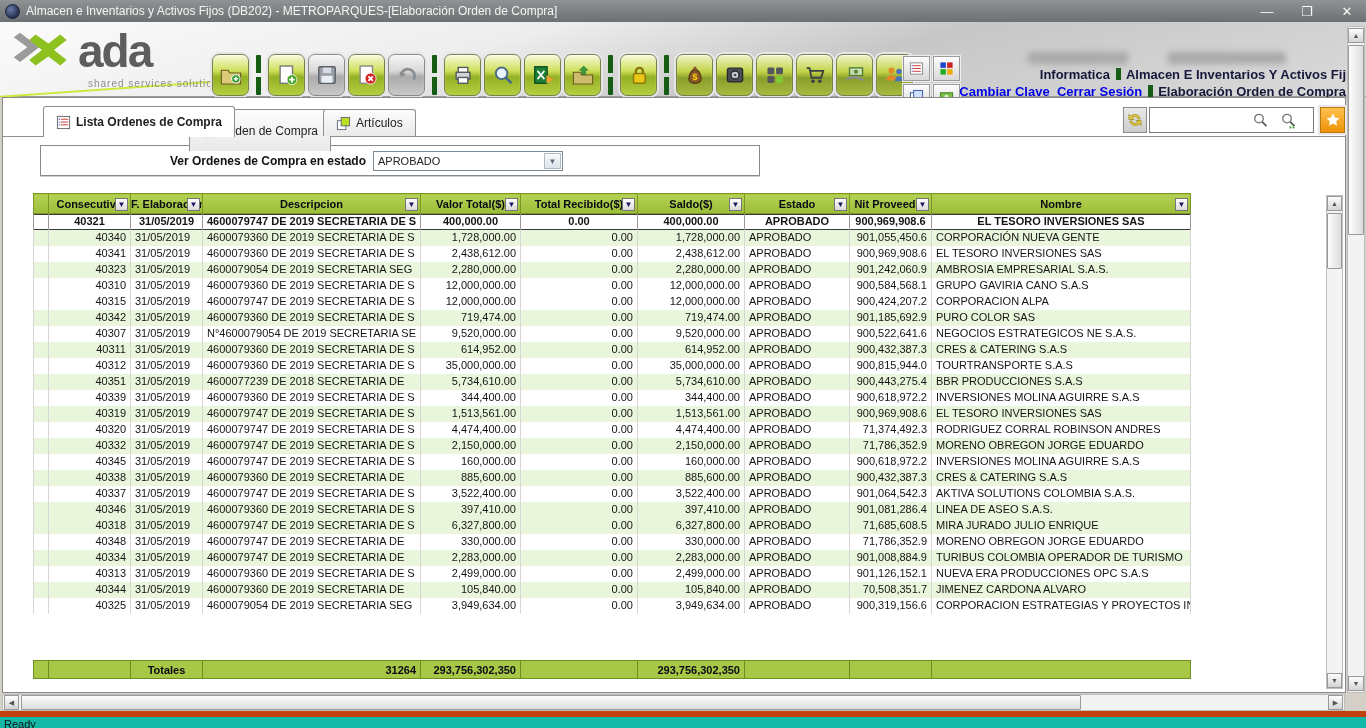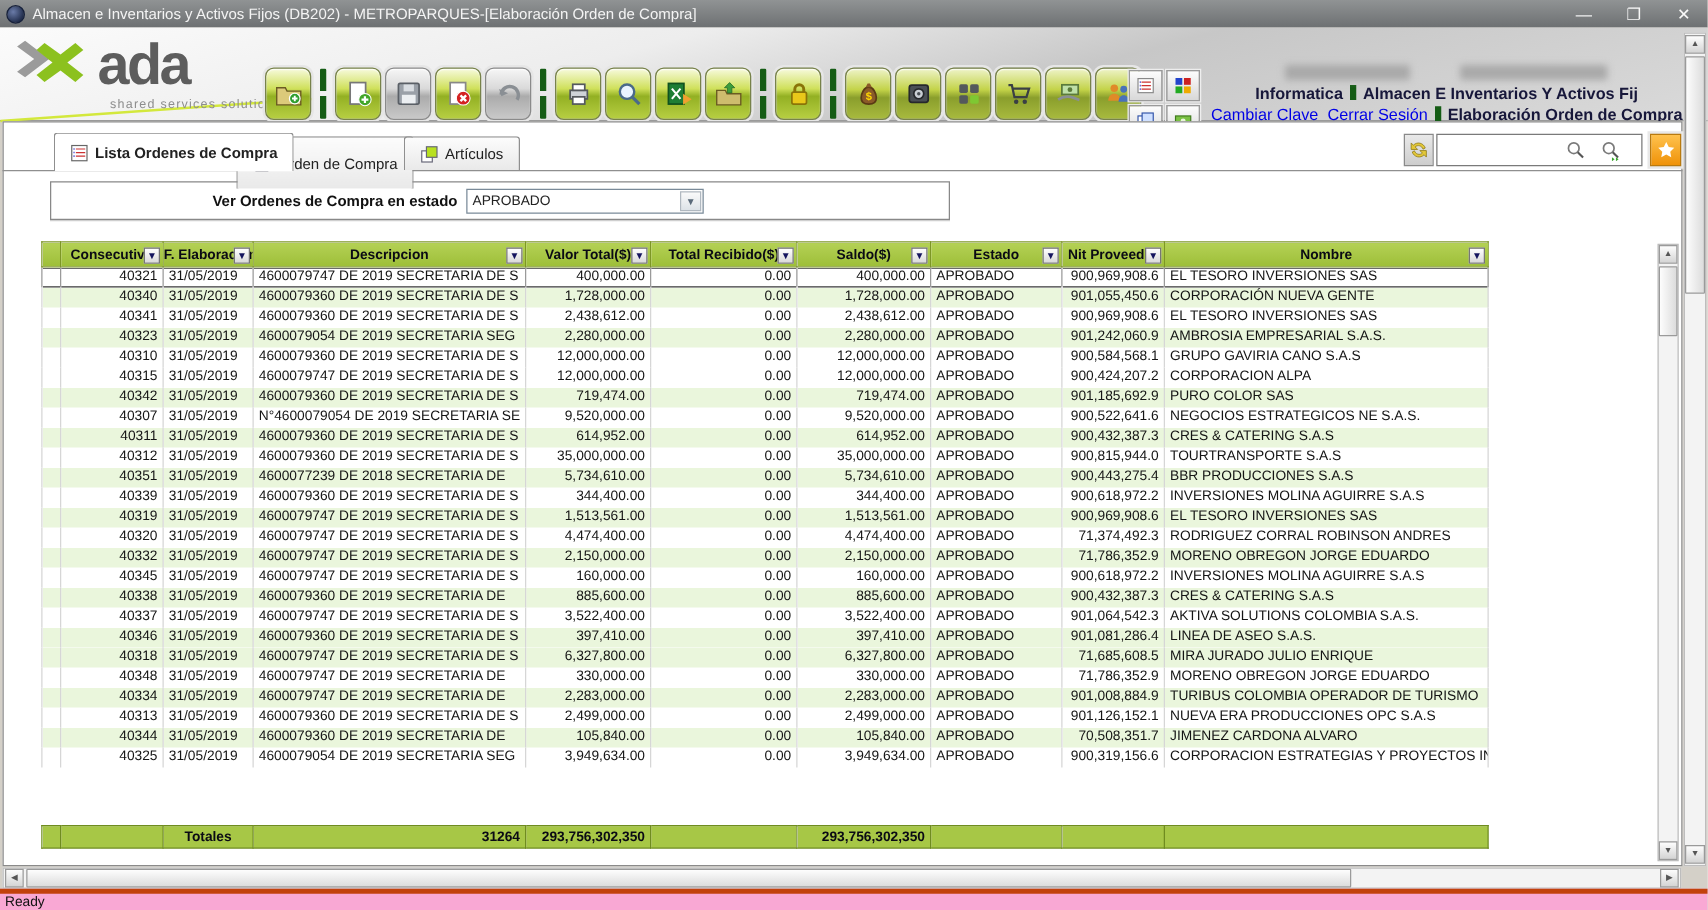--- a/index.html
+++ b/index.html
@@ -35,25 +35,25 @@
   .tbtn svg { width:22px; height:22px; }
   .tsep { width:5px; height:40px; margin:0 4px; background:
     linear-gradient(#155c15 0 45%, transparent 45% 55%, #155c15 55% 100%); border-radius:1px; }
   .mini-grid2 { left:903px; top:34px; width:58px; height:54px; display:grid;
     grid-template-columns:27px 27px; grid-auto-rows:25px; gap:3px; }
   .mbtn { border:1px solid #9a9a9a; background:linear-gradient(#fdfdfd,#d8d8d8);
     display:flex; align-items:center; justify-content:center; box-shadow:0 0 0 1px #eee; }
   .mbtn svg { width:17px; height:15px; }
   .conn-text { left:556px; top:82px; width:250px; text-align:center; font-size:11px; color:#4e4e4e;
     background:rgba(246,246,246,.85); padding:1px 2px; }
-  .hdr-right { right:20px; top:28px; text-align:center; font-size:13px; line-height:17px; }
+  .hdr-right { right:20px; top:28px; text-align:right; font-size:13px; line-height:17px; }
   .blur-box { background:#a9a9a9; filter:blur(3px); border-radius:2px; }
   .gsep { display:inline-block; width:5px; height:12px; background:#155c15; margin:0 5px -1px 6px; }
   .hr-dark { color:#17173a; font-weight:bold; }
-  .hr-link { color:#0000e6; font-weight:normal; cursor:pointer; }
+  .hr-link { color:#0000e6; font-weight:bold; cursor:pointer; }
 
   
   .content { left:2px; top:97px; width:1344px; height:596px; background:#fff;
     border:1px solid #8a8a8a; }
   .tabline { left:2px; top:136px; width:1344px; height:1px; background:#8f8f8f; }
   .tab { position:absolute; display:flex; align-items:center; gap:5px; padding:0 12px;
     border:1px solid #8f8f8f; border-bottom:none; border-radius:3px 3px 0 0;
     background:linear-gradient(#fcfcfc,#e9e9e9); font-size:12px; color:#222; }
   .tab.active { background:#fff; font-weight:bold; z-index:3; }
   .tab svg { width:15px; height:15px; }
@@ -81,41 +81,41 @@
   
   .gridwrap { left:33px; top:193px; width:1159px; height:487px; }
   table.grid { border-collapse:collapse; table-layout:fixed; width:1157px; }
   table.grid th { height:20px; background:linear-gradient(#b4d155,#9dbe38);
     border:1px solid #7d9626; font-size:11px; font-weight:bold; color:#0a0a14;
     overflow:hidden; white-space:nowrap; position:relative; }
   table.grid td { height:16px; font-size:11px; color:#141414; overflow:hidden;
     white-space:nowrap; border-left:1px solid #d6d6d6; border-right:1px solid #d6d6d6;
     padding:0 4px; line-height:15px; }
   tr.alt td { background:#eaf6dc; }
-  tr.sel td { font-weight:normal; box-shadow:inset 0 1px #3a3a3a, inset 0 -1px #3a3a3a;
-    border-left-color:#9a9a9a; border-right-color:#9a9a9a; }
+  tr.sel td { font-weight:bold; box-shadow:inset 0 1px #3a3a3a, inset 0 -1px #3a3a3a;
+    border-left-color:#9a9a9a; border-right-color:#9a9a9a;text-align:center; }
   td.r { text-align:right; }
   .fbtn { position:absolute; right:2px; bottom:2px; width:13px; height:13px;
     border:1px solid #767676; background:linear-gradient(#ffffff,#d9d9d9);
     font-size:8px; line-height:11px; text-align:center; color:#15155e; }
   table.totals { border-collapse:collapse; table-layout:fixed; width:1157px;
     position:absolute; left:0; top:467px;padding-left:36px; }
   table.totals td { height:18px; background:#a7c746; border:1px solid #6f8c1f;
     font-size:11px; font-weight:bold; color:#0a0a14; white-space:nowrap; overflow:hidden; padding:0 4px; }
 
   
   .sb-track { background:#f3f3f3; border:1px solid #bdbdbd; }
   .sb-btn { position:absolute; background:linear-gradient(#fdfdfd,#d4d4d4);
     border:1px solid #9a9a9a; color:#555; font-size:7px; text-align:center; }
   .sb-thumb { position:absolute; background:linear-gradient(90deg,#fdfdfd,#dcdcdc);
     border:1px solid #9a9a9a; border-radius:1px; }
   .sb-thumb.h { background:linear-gradient(#fdfdfd,#dcdcdc); }
 
-  .statusbar { left:0; top:711px; width:1366px; height:17px; background:#f9a8d4;
-    border-top:4px solid #c2410c; font-size:11px; color:#111; padding:1px 4px; }
+  .statusbar { left:0; top:711px; width:1366px; height:17px; background:#14b8a6;
+    border-top:6px solid #c2410c; font-size:11px; color:#111; padding:1px 4px; }
 </style>
 </head>
 <body>
 
 <div class="abs titlebar">
   <span class="title-icon"></span>
   <span>Almacen e Inventarios y Activos Fijos   (DB202) - METROPARQUES-[Elaboración Orden de Compra]</span>
   <span class="win-btns">
     <span class="win-btn">—</span>
     <span class="win-btn">❐</span>

